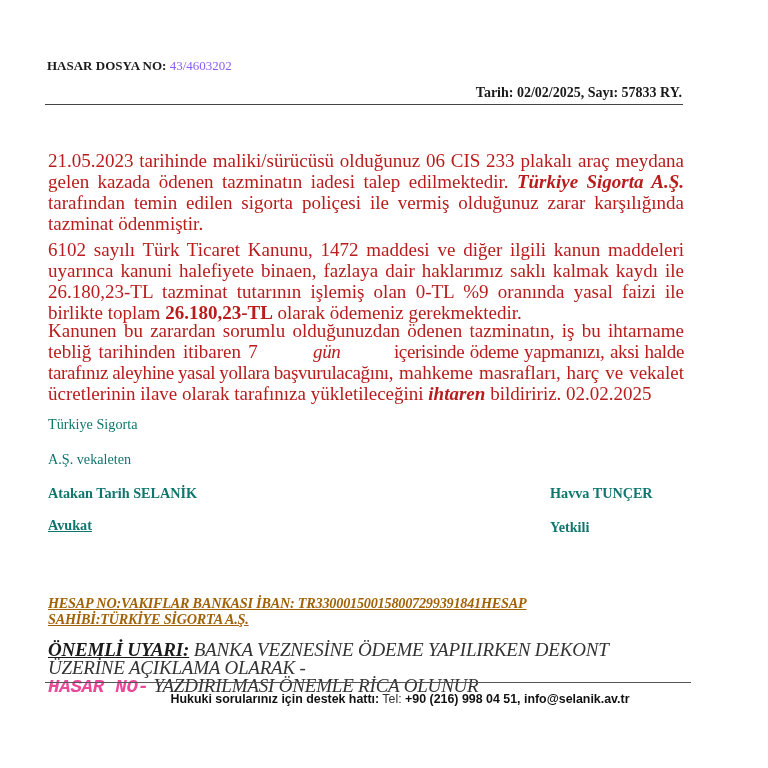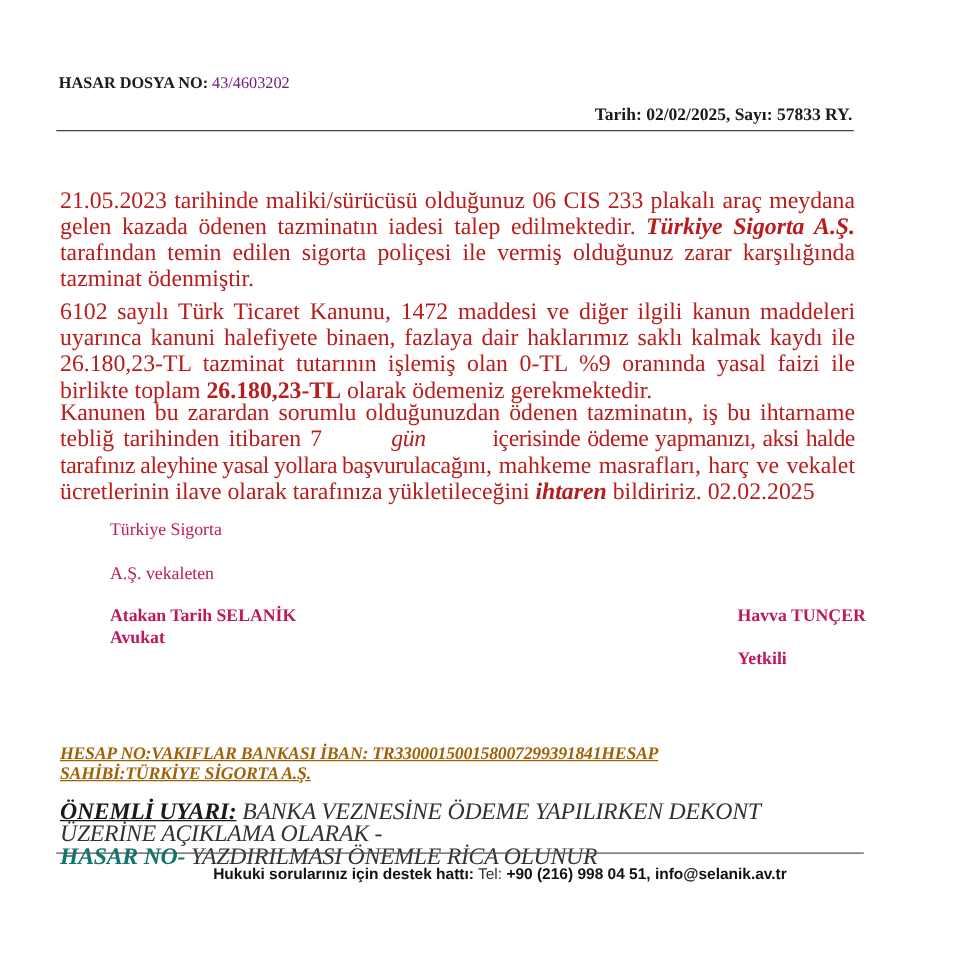--- a/index.html
+++ b/index.html
@@ -16,21 +16,21 @@
       color: #1a1a1a;
     }
     .abs { position: absolute; }
 
     .file-no {
       left: 47px; top: 58px;
       font-size: 13px;
       white-space: nowrap;
     }
     .file-no .lbl { font-weight: bold; }
-    .file-no .val { color: #701a75; }
+    .file-no .val { color: #8b5cf6; }
 
     .date-line {
       right: 86px; top: 85px;
       font-size: 14px;
       font-weight: bold;
       white-space: nowrap;
     }
     .rule-top {
       left: 45px; top: 104px;
       width: 638px; height: 0;
@@ -49,27 +49,26 @@
     .p2 { top: 239px; }
     .p3 { top: 320px; }
     .bi { font-weight: bold; font-style: italic; }
     .b  { font-weight: bold; }
     .i  { font-style: italic; }
     .tight { letter-spacing: -0.35px; word-spacing: -1.5px; margin-left: 48px; }
 
     .plain {
       font-size: 14.2px;
       white-space: nowrap;
-      color: #be185d;
-      margin-left: 40px;
+      color: #0f766e;
     }
     .sig1 { left: 48px; top: 416px; }
     .sig2 { left: 48px; top: 451px; }
     .name-left { left: 48px; top: 485px; font-weight: bold; }
-    .title-left { left: 48px; top: 502px; font-weight: bold; }
+    .title-left { left: 48px; top: 517px; font-weight: bold; text-decoration: underline; }
     .name-right { left: 550px; top: 485px; font-weight: bold; }
     .title-right { left: 550px; top: 519px; font-weight: bold; }
 
     .bank {
       left: 48px; top: 595px;
       width: 540px;
       font-size: 14.2px;
       line-height: 16px;
       font-weight: bold;
       font-style: italic;
@@ -81,21 +80,21 @@
     .warn {
       left: 48px; top: 641px;
       width: 640px;
       font-size: 19px;
       line-height: 18px;
       font-style: italic;
       color: #333;
       letter-spacing: -0.2px;
     }
     .warn .warn-lbl { font-weight: bold; text-decoration: underline; color: #1a1a1a; }
-    .warn .hasar { font-weight: bold; color: #0f766e; }
+    .warn .hasar { font-weight: bold; color: #ec4899; font-family: Liberation Mono, monospace; }
 
     .rule-bottom {
       left: 45px; top: 682px;
       width: 646px; height: 0;
       border-top: 1.5px solid #555;
     }
 
     .footer {
       left: 0; top: 692px;
       width: 768px;

